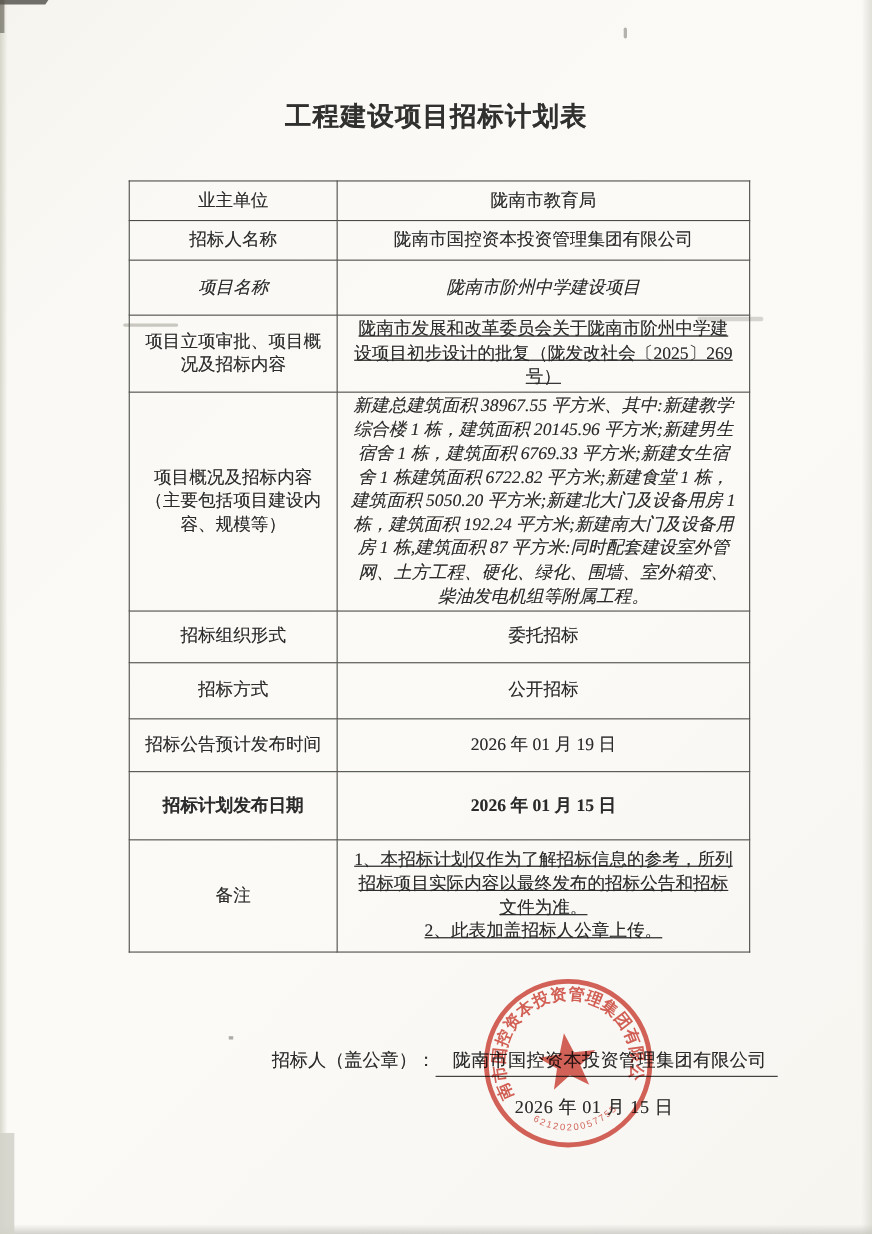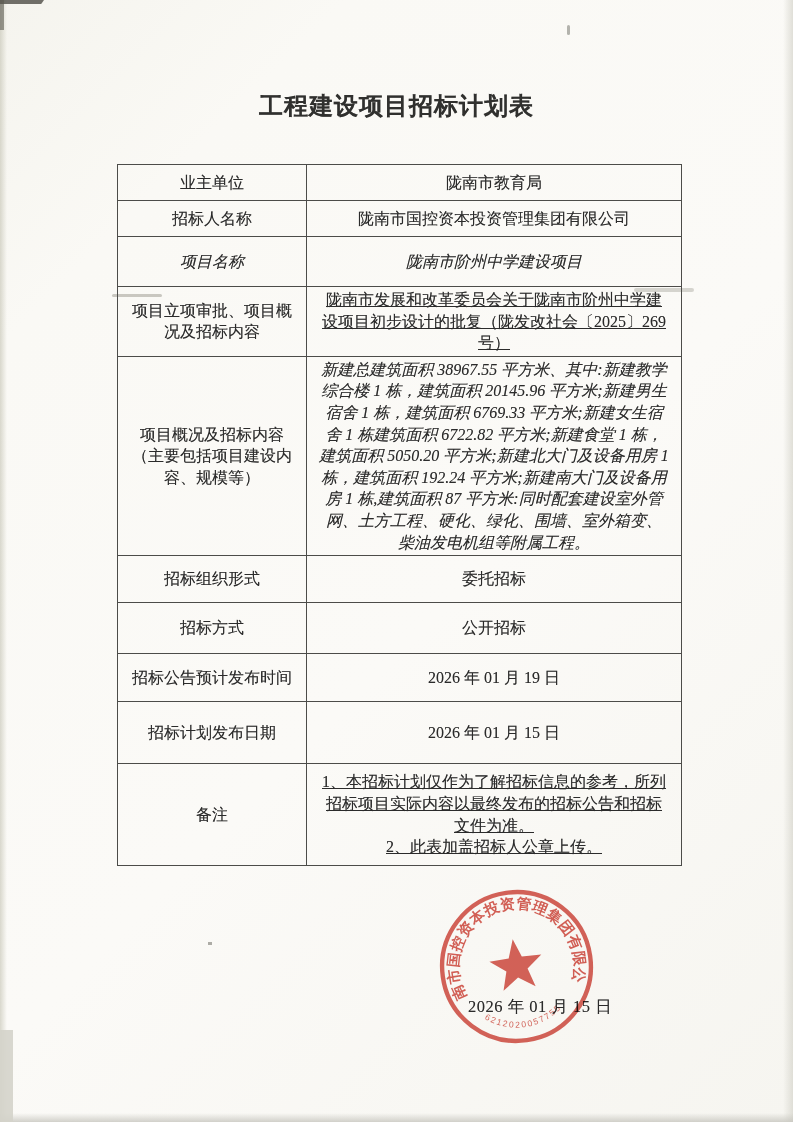--- a/index.html
+++ b/index.html
@@ -40,21 +40,21 @@
     font-size:16px;line-height:1.35;
     text-align:center;vertical-align:middle;
     padding:2px 12px;
     text-shadow:0 0 .4px rgba(40,40,40,.4);
     overflow:hidden;
   }
   col.c-label{width:189px;}
   col.c-value{width:375px;}
   tr.r1{height:36px;}  tr.r2{height:36px;}  tr.r3{height:50px;font-style:italic;}  tr.r4{height:35px;}
   tr.r5{height:57px;}  tr.r6{height:185px;} tr.r7{height:48px;}  tr.r8{height:54px;}
-  tr.r9{height:47px;}  tr.r10{height:51px;} tr.r11{height:48px;} tr.r12{height:62px;}
+  tr.r9{height:47px;}  tr.r10{height:51px;} tr.r11{height:48px;} tr.r12{height:62px;font-weight:bold;}
   tr.r13{height:102px;}
   td.v-justify{text-align:justify;line-height:23px;padding:3px 11px;text-decoration:underline;}
   td.v-overview{text-align:justify;text-align-last:center;font-size:15.5px;line-height:20.6px;padding:3px 11px;font-style:italic;}
   td.v-remarks{text-align:justify;white-space:pre-line;line-height:23.2px;vertical-align:top;padding:7px 12px 4px;text-decoration:underline;}
   
   .signature{
     position:absolute;left:247px;top:953px;
     display:flex;align-items:baseline;font-size:16.5px;
     text-shadow:0 0 .4px rgba(40,40,40,.4);
   }
@@ -135,20 +135,24 @@
         <td>2026 年 01 月 15 日</td>
       </tr>
       <tr class="r13">
         <td>备注</td>
         <td class="v-remarks">1、本招标计划仅作为了解招标信息的参考，所列招标项目实际内容以最终发布的招标公告和招标文件为准。
 2、此表加盖招标人公章上传。</td>
       </tr>
     </tbody>
   </table>
 
+  <div class="signature">
+    <span>招标人（盖公章）：</span>
+    <span class="company">陇南市国控资本投资管理集团有限公司</span>
+  </div>
   <div class="footer-date">2026 年 01 月 15 日</div>
 
   <svg class="stamp" viewBox="0 0 160 160">
     <defs>
       <path id="arcTop" d="M 28.3 104.1 A 57 57 0 1 1 131.7 104.1" fill="none"></path>
       <path id="arcBottom" d="M 34 118.6 A 60 60 0 0 0 126 118.6" fill="none"></path>
     </defs>
     <circle cx="80" cy="80" r="73" fill="none" stroke="#cf4439" stroke-width="4.3" stroke-opacity="0.92"></circle>
     <polygon points="80,53 86.5,71.1 105.7,71.7 90.5,83.4 95.9,101.8 80,91 64.1,101.8 69.5,83.4 54.3,71.7 73.5,71.1" fill="#cf4439" fill-opacity="0.92"></polygon>
     <text font-size="14.6" fill="#cf4439" fill-opacity="0.94" letter-spacing="0.4" font-family="Liberation Serif, DejaVu Serif, serif" font-weight="700">

